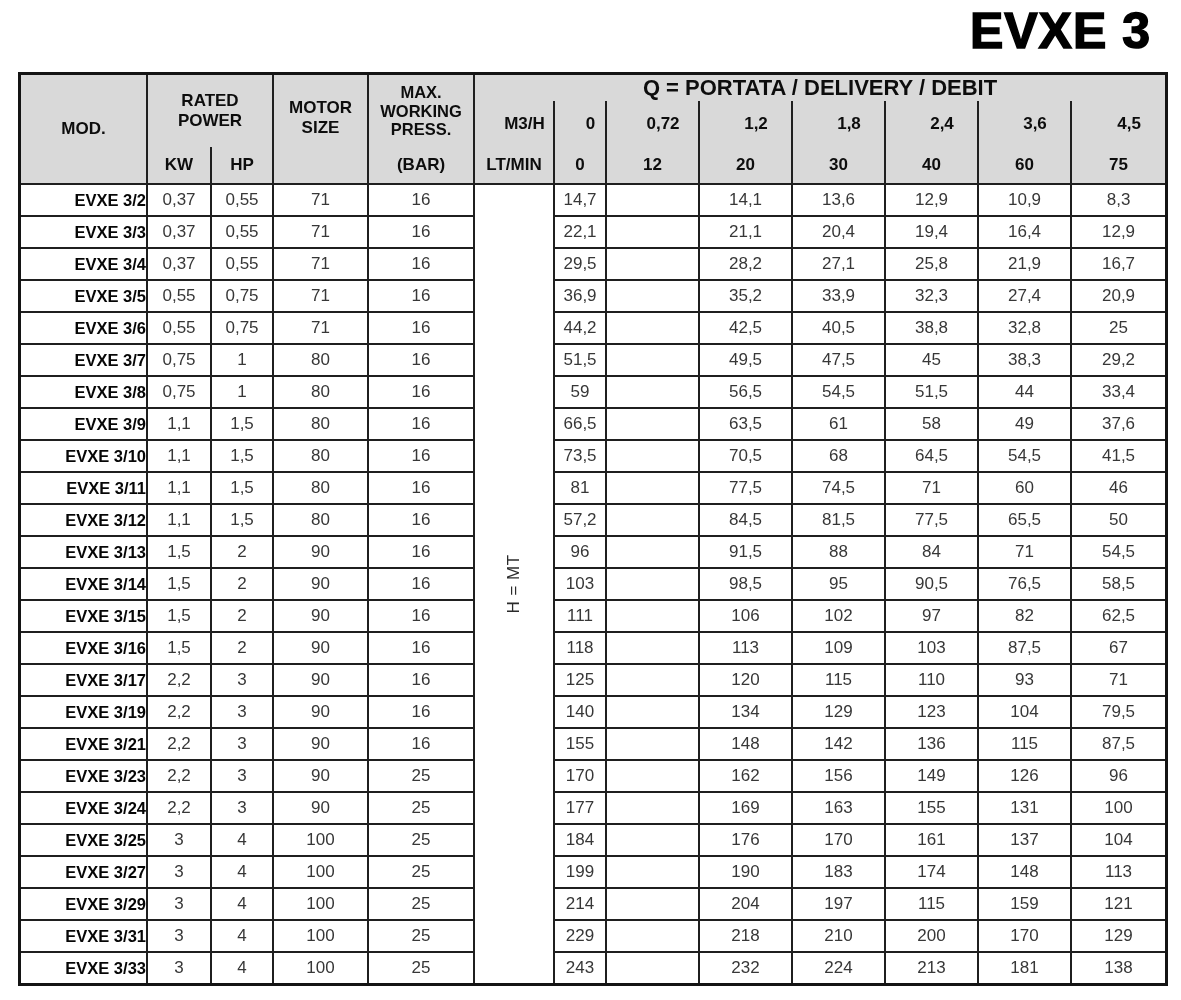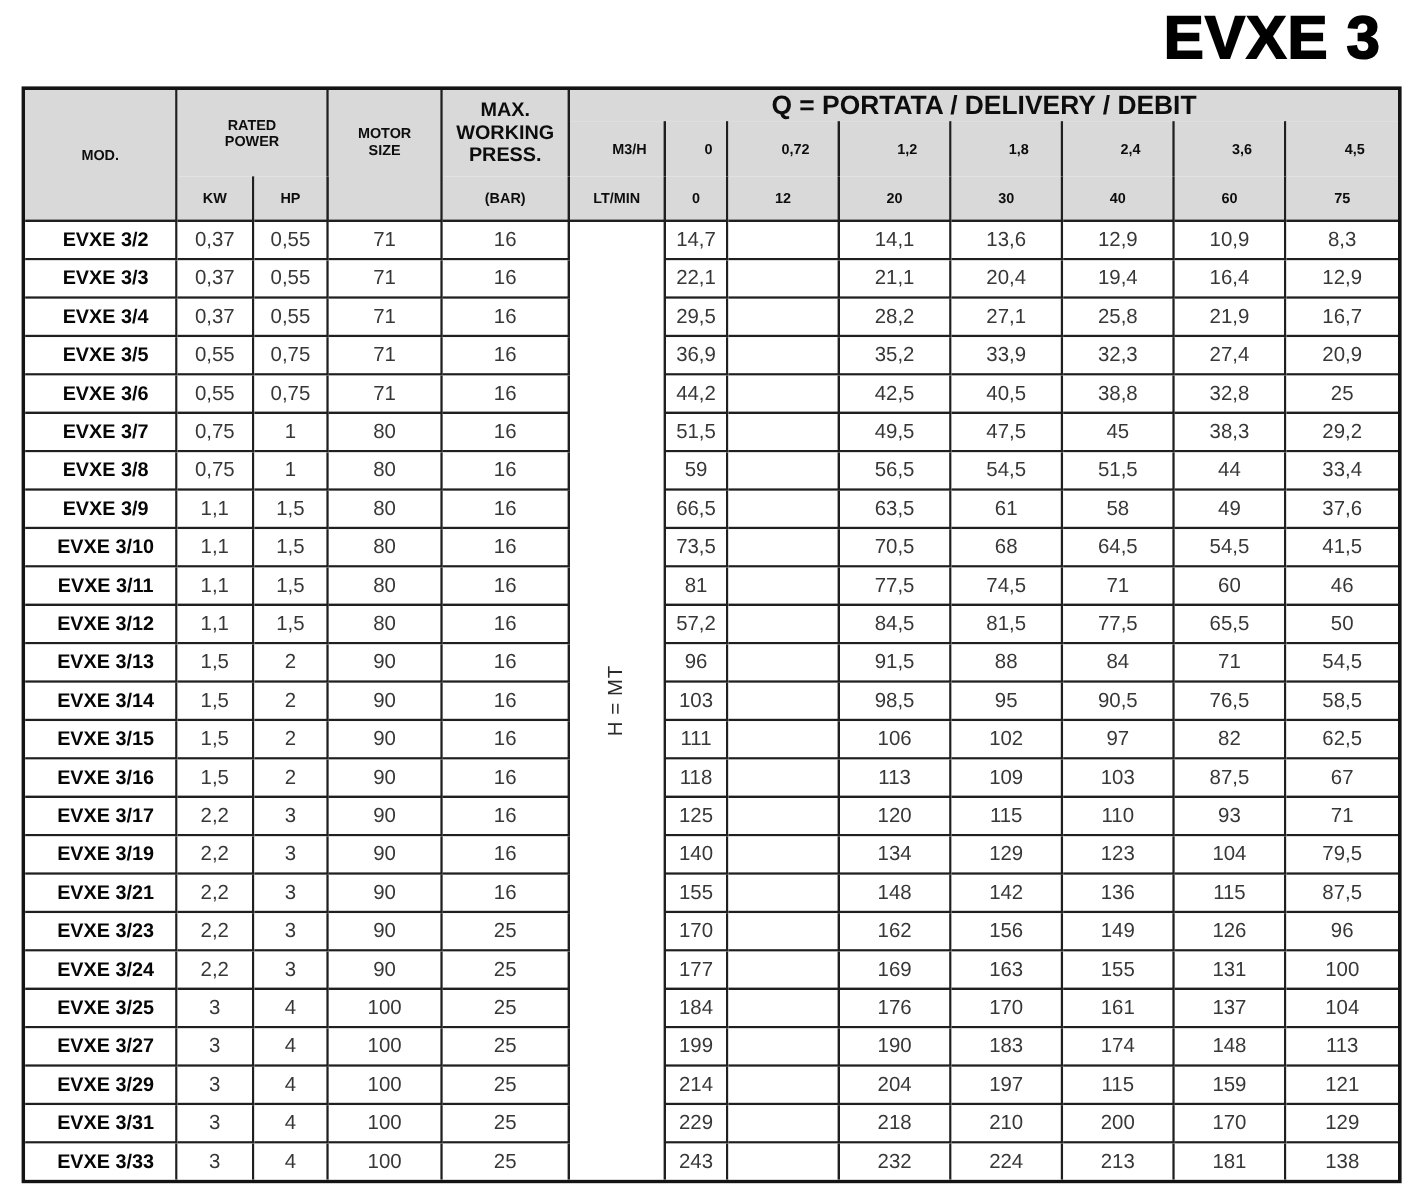--- a/index.html
+++ b/index.html
@@ -25,37 +25,37 @@
     border:3px solid #141414;
     table-layout:fixed;
   }
   th,td{
     border-right:2px solid var(--grid);
     border-bottom:2px solid var(--grid);
     padding:0;text-align:center;vertical-align:middle;overflow:hidden;
   }
   thead th{
     background:var(--header-bg);
-    font-size:12px;font-weight:bold;color:#0d0d0d;
+    font-size:17px;font-weight:bold;color:#0d0d0d;
   }
   .rA th,.rB th{border-bottom:0;}
   .rA .mod-h,.rA .motor{border-bottom:2px solid var(--grid);}
   .rA th{height:26px;}
   .rB th{height:46px;padding-left:21px;}
   .rC th{height:36px;}
   .pre{white-space:pre-line;line-height:1.2;}
   .motor{padding-bottom:22px;}
   .press{font-size:16.5px;line-height:1.15;}
   .qtitle{font-size:22px;}
   .qlast{border-right:0 !important;}
   tbody td{
     height:30px;font-size:17px;color:var(--num);background:#fff;
   }
   tbody td.mod{
-    text-align:center;padding-left:9px;
+    text-align:right;padding-left:9px;
     font-weight:bold;font-size:16.5px;color:#060606;
   }
   tbody tr:last-child td{border-bottom:0;}
   td.hmt{border-bottom:0;position:relative;}
   .vert{
     display:inline-block;transform:rotate(-90deg);white-space:nowrap;
     font-size:17px;color:#2b2b2b;letter-spacing:0.5px;
   }
 </style>
 </head>

